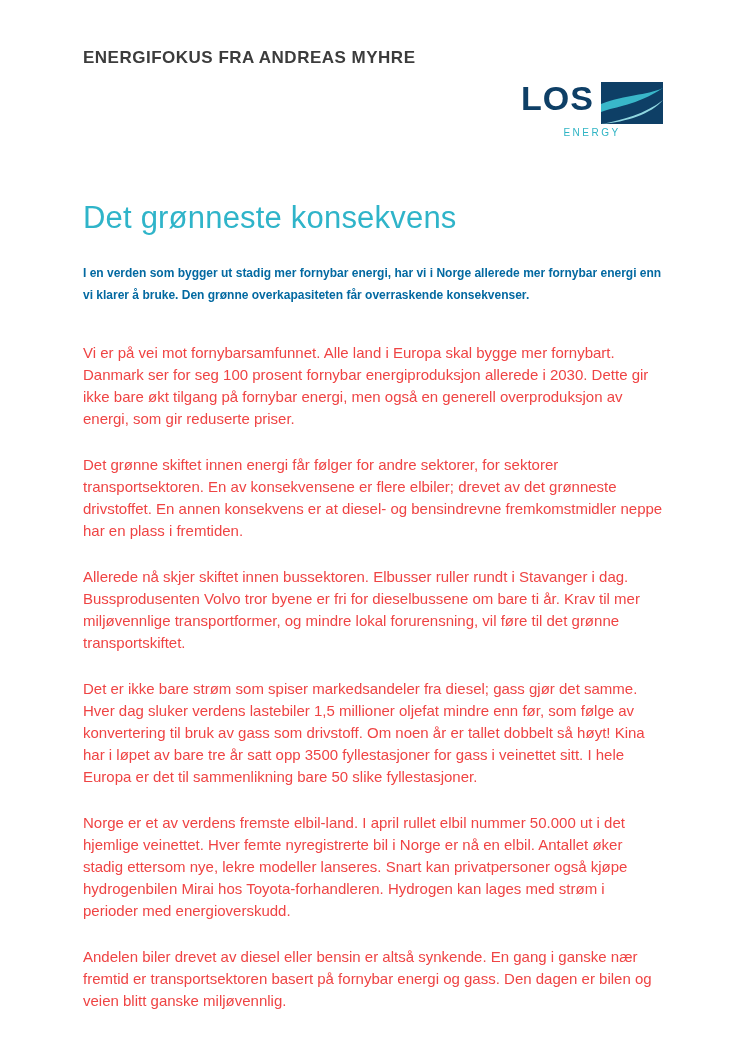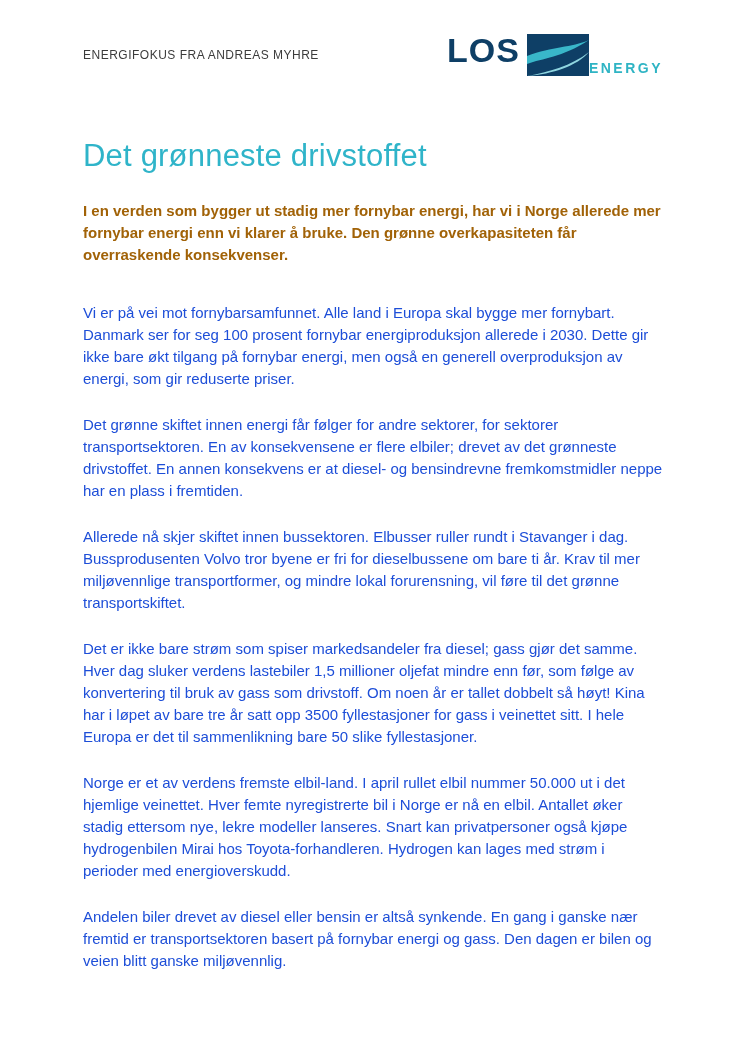--- a/index.html
+++ b/index.html
@@ -16,63 +16,63 @@
     height: 1056px;
     padding: 34px 83px 0 83px;
     background: #ffffff;
   }
   .header {
     display: flex;
     justify-content: space-between;
     align-items: flex-start;
   }
   .kicker {
-    font-size: 12px;
-    font-weight: normal;
+    font-size: 17px;
+    font-weight: bold;
     letter-spacing: 0.5px;
     color: #3c3c3c;
     padding-top: 14px;
   }
-  .logo { display: flex; flex-direction: row; align-items: flex-end; }
+  .logo { display: flex; flex-direction: column; align-items: center; margin-top: 48px; }
   .logo-top { display: flex; align-items: flex-start; gap: 7px; }
   .logo-los {
     font-size: 34px;
     font-weight: bold;
     color: #0e3f66;
     letter-spacing: 1px;
     line-height: 0.95;
   }
   .logo-mark { display: block; width: 62px; height: 42px; }
   .logo-mark svg { display: block; }
   .logo-energy {
-    font-size: 14px;
-    font-weight: bold;
+    font-size: 10px;
+    font-weight: normal;
     color: #2fb4c4;
     letter-spacing: 2.5px;
     margin-top: 3px;
   }
   .title {
     margin: 62px 0 0 0;
     font-size: 31px;
     font-weight: normal;
     color: #2fb4c9;
     letter-spacing: 0.2px;
   }
   .lead {
     margin: 26px 0 36px 0;
-    font-size: 15px;
+    font-size: 12px;
     font-weight: bold;
     line-height: 22px;
-    color: #a16207;
+    color: #0369a1;
   }
   .body-text p {
     margin: 0 0 24px 0;
     font-size: 15px;
     line-height: 22px;
-    color: #1d4ed8;
+    color: #ef4444;
   }
 </style>
 </head>
 <body>
 
 <div class="page">
 
   <div class="header">
     <div class="kicker">ENERGIFOKUS FRA ANDREAS MYHRE</div>
 
@@ -84,21 +84,21 @@
             <rect x="0" y="0" width="62" height="42" fill="#0e3f66"></rect>
             <path d="M0 30 C 16 24, 34 24, 62 6 C 44 14, 26 12, 0 22 Z" fill="#39b7c9"></path>
             <path d="M0 42 C 22 38, 44 32, 62 18 C 50 32, 26 40, 0 42 Z" fill="#8fd6e0"></path>
           </svg>
         </span>
       </div>
       <div class="logo-energy">ENERGY</div>
     </div>
   </div>
 
-  <h1 class="title">Det grønneste drivstoffet</h1>
+  <h1 class="title">Det grønneste konsekvens</h1>
 
   <p class="lead">I en verden som bygger ut stadig mer fornybar energi, har vi i Norge allerede mer fornybar energi enn vi klarer å bruke. Den grønne overkapasiteten får overraskende konsekvenser.</p>
 
   <div class="body-text">
     <p>Vi er på vei mot fornybarsamfunnet. Alle land i Europa skal bygge mer fornybart. Danmark ser for seg 100 prosent fornybar energiproduksjon allerede i 2030. Dette gir ikke bare økt tilgang på fornybar energi, men også en generell overproduksjon av energi, som gir reduserte priser.</p>
     <p>Det grønne skiftet innen energi får følger for andre sektorer, for sektorer transportsektoren. En av konsekvensene er flere elbiler; drevet av det grønneste drivstoffet. En annen konsekvens er at diesel- og bensindrevne fremkomstmidler neppe har en plass i fremtiden.</p>
     <p>Allerede nå skjer skiftet innen bussektoren. Elbusser ruller rundt i Stavanger i dag. Bussprodusenten Volvo tror byene er fri for dieselbussene om bare ti år. Krav til mer miljøvennlige transportformer, og mindre lokal forurensning, vil føre til det grønne transportskiftet.</p>
     <p>Det er ikke bare strøm som spiser markedsandeler fra diesel; gass gjør det samme. Hver dag sluker verdens lastebiler 1,5 millioner oljefat mindre enn før, som følge av konvertering til bruk av gass som drivstoff. Om noen år er tallet dobbelt så høyt! Kina har i løpet av bare tre år satt opp 3500 fyllestasjoner for gass i veinettet sitt. I hele Europa er det til sammenlikning bare 50 slike fyllestasjoner.</p>
     <p>Norge er et av verdens fremste elbil-land. I april rullet elbil nummer 50.000 ut i det hjemlige veinettet. Hver femte nyregistrerte bil i Norge er nå en elbil. Antallet øker stadig ettersom nye, lekre modeller lanseres. Snart kan privatpersoner også kjøpe hydrogenbilen Mirai hos Toyota-forhandleren. Hydrogen kan lages med strøm i perioder med energioverskudd.</p>
     <p>Andelen biler drevet av diesel eller bensin er altså synkende. En gang i ganske nær fremtid er transportsektoren basert på fornybar energi og gass. Den dagen er bilen og veien blitt ganske miljøvennlig.</p>

